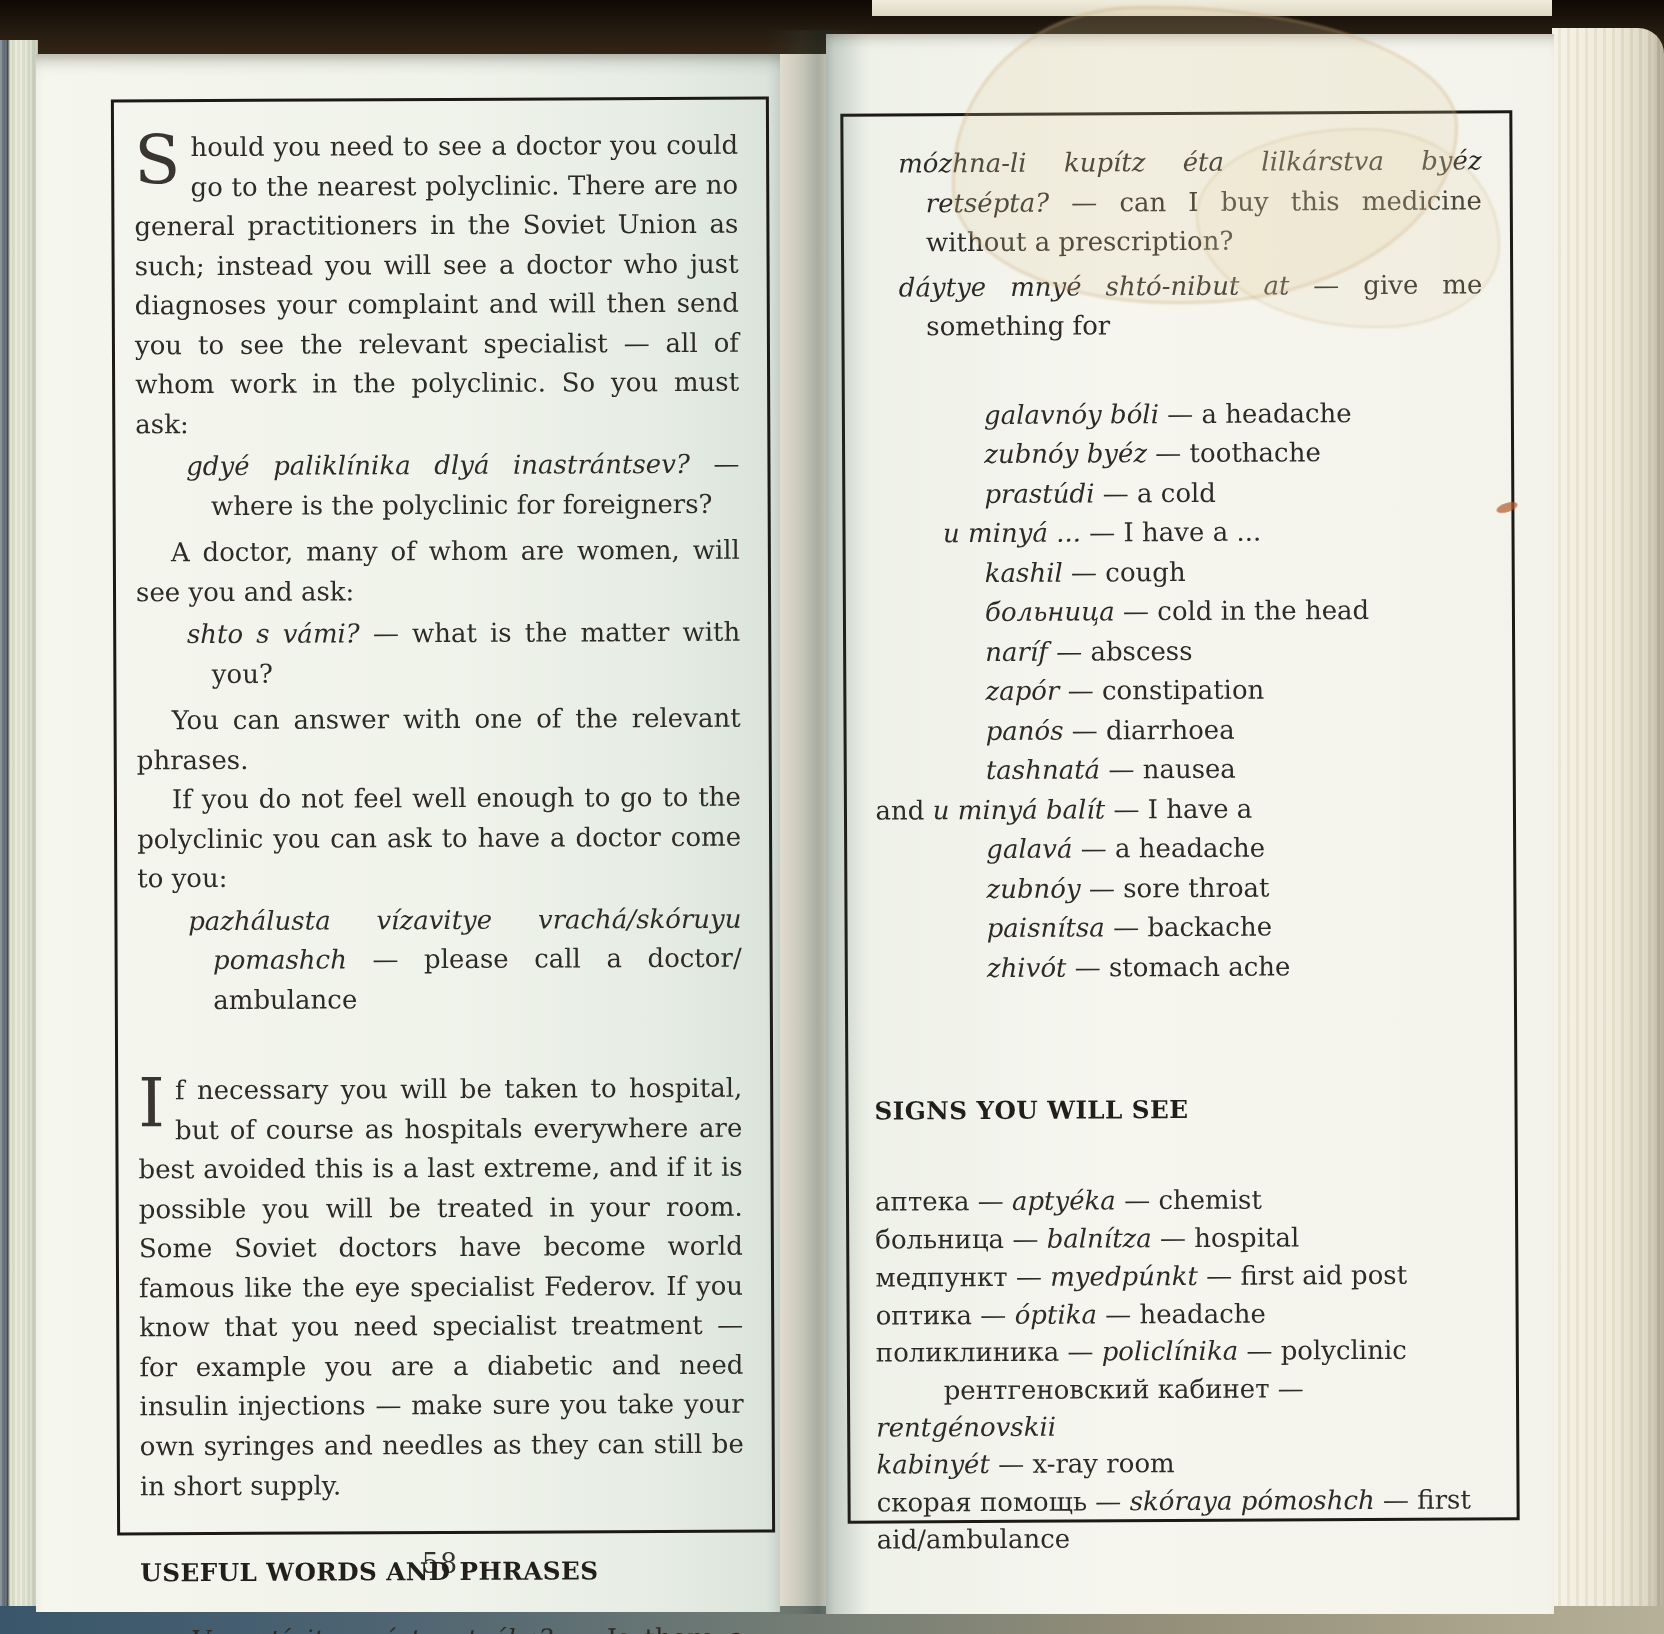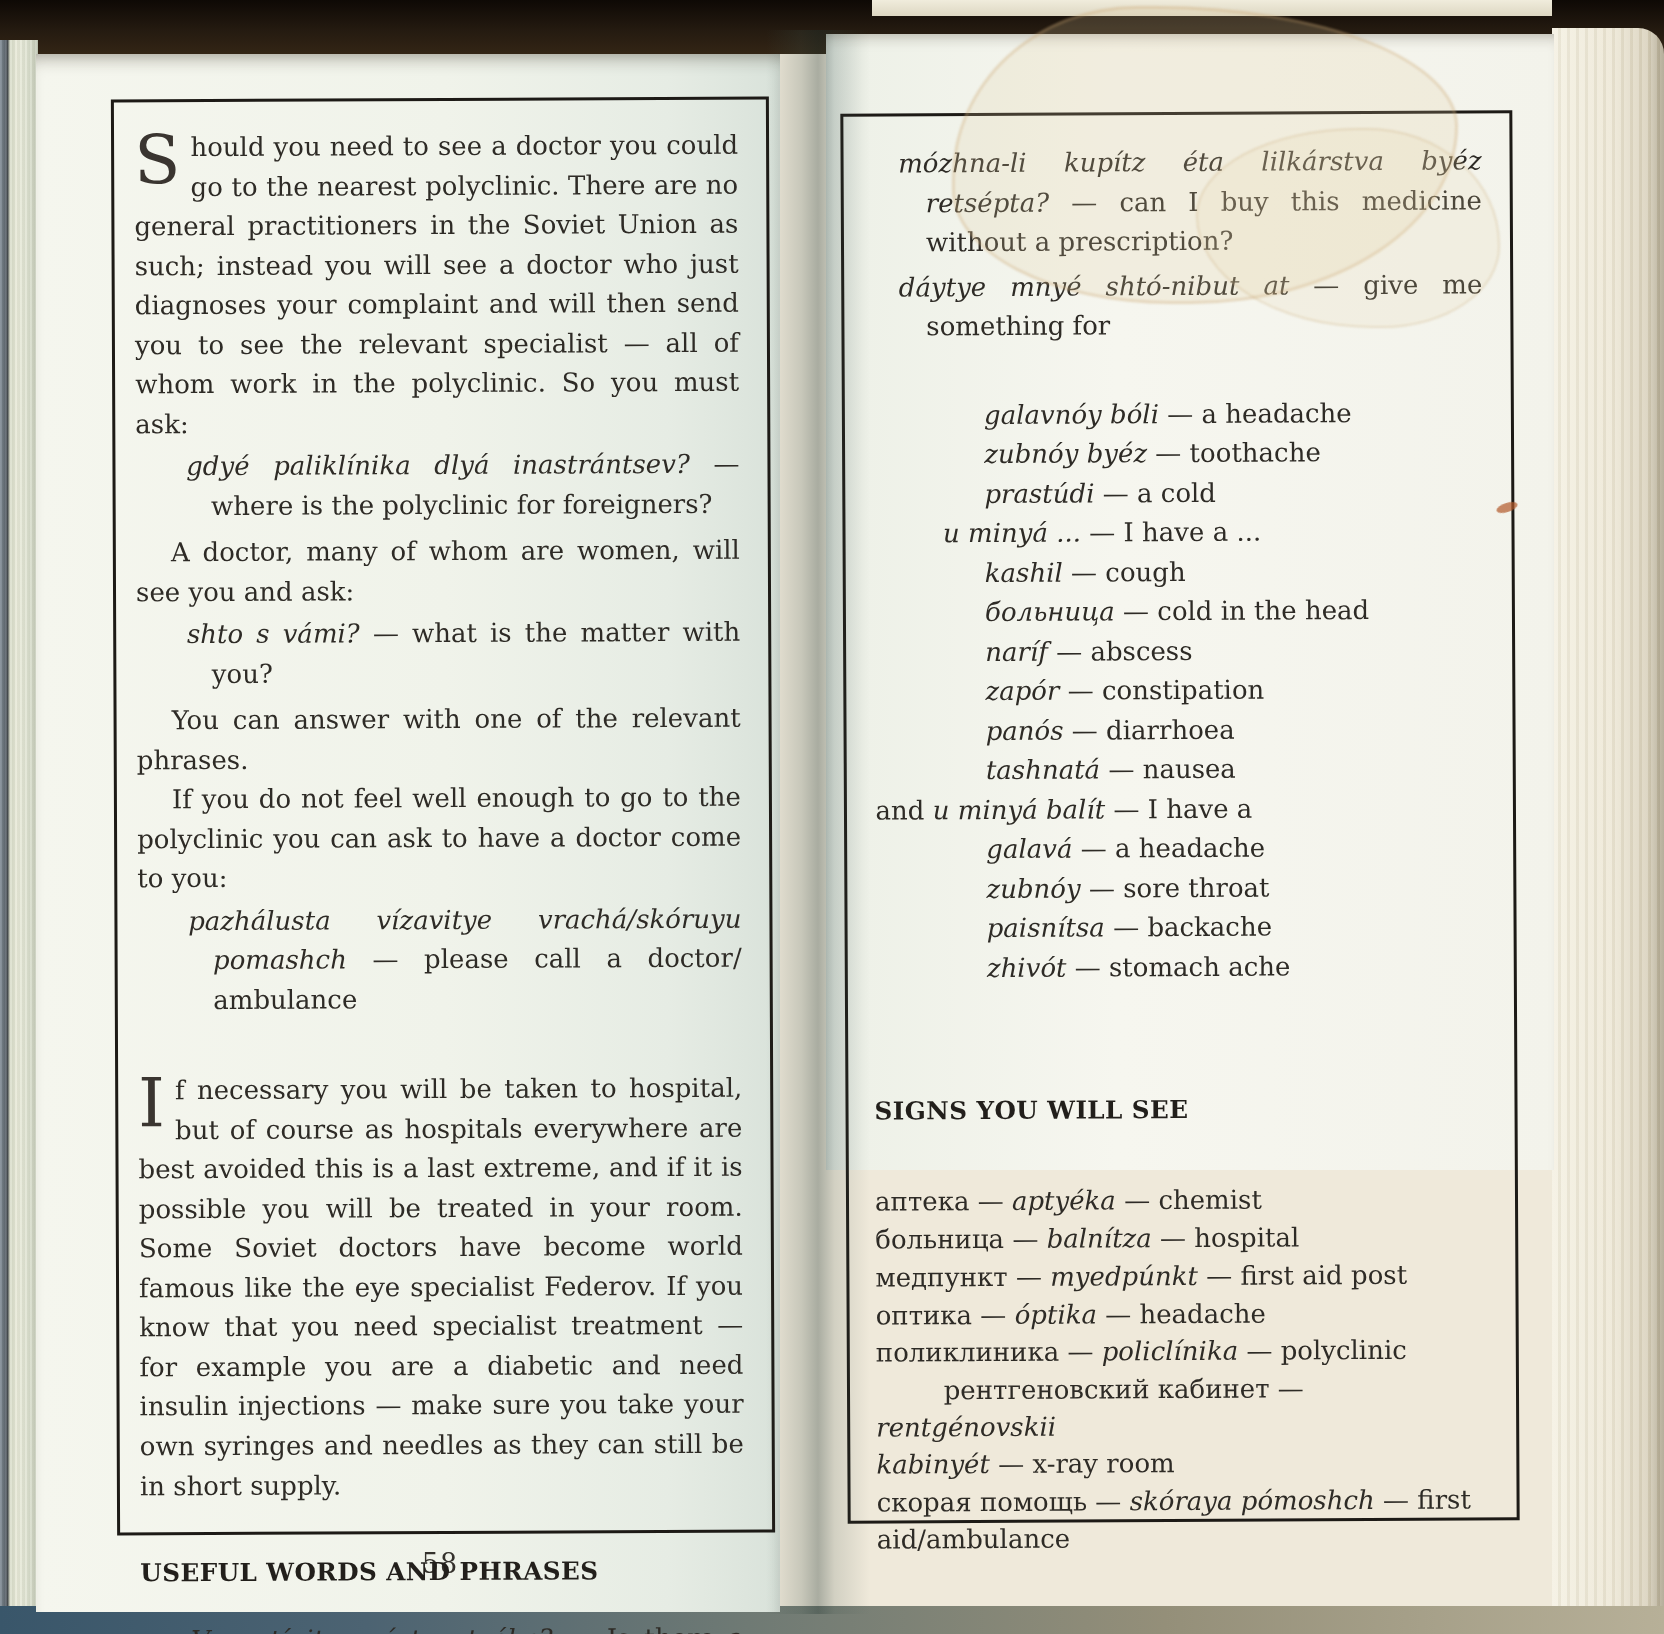--- a/index.html
+++ b/index.html
@@ -28,21 +28,21 @@
     opacity:.45;border-top-right-radius:26px;}
   .bottom-edge{position:absolute;left:0;top:1606px;width:1664px;height:28px;
     background:linear-gradient(90deg,#39566a 0%,#4c6372 22%,#6f7a74 45%,#948f79 70%,#b7b098 100%);}
   .gutter{position:absolute;left:766px;top:30px;width:104px;height:1584px;z-index:4;pointer-events:none;
     background:linear-gradient(90deg,rgba(60,80,72,0) 0%,rgba(60,80,72,.22) 34%,rgba(35,55,50,.34) 50%,rgba(60,80,72,.16) 66%,rgba(60,80,72,0) 100%);}
   
   .page{position:absolute;z-index:1;}
   .page-left{left:36px;top:54px;width:744px;height:1558px;
     background:linear-gradient(90deg,#f5f6ee 0%,#f0f3ea 55%,#e6ece4 85%,#d9e2da 100%);
     box-shadow:inset 0 14px 18px -12px rgba(40,30,15,.45);}
-  .page-right{left:826px;top:34px;width:728px;height:1136px;
+  .page-right{left:826px;top:34px;width:728px;height:1580px;
     background:linear-gradient(90deg,#dde4dd 0%,#eef1e8 5%,#f6f6ef 40%,#f3f3eb 100%);
     box-shadow:inset 0 12px 16px -12px rgba(40,30,15,.4);}
   .stain{position:absolute;left:952px;top:6px;width:500px;height:292px;z-index:3;pointer-events:none;
     background:rgba(226,204,158,.20);
     border:3px solid rgba(196,158,104,.28);
     border-radius:38% 62% 55% 45% / 60% 42% 62% 40%;
     filter:blur(1px);}
   .stain2{position:absolute;left:1196px;top:128px;width:300px;height:196px;z-index:3;pointer-events:none;
     background:rgba(232,212,168,.16);
     border:2px solid rgba(196,158,104,.22);

